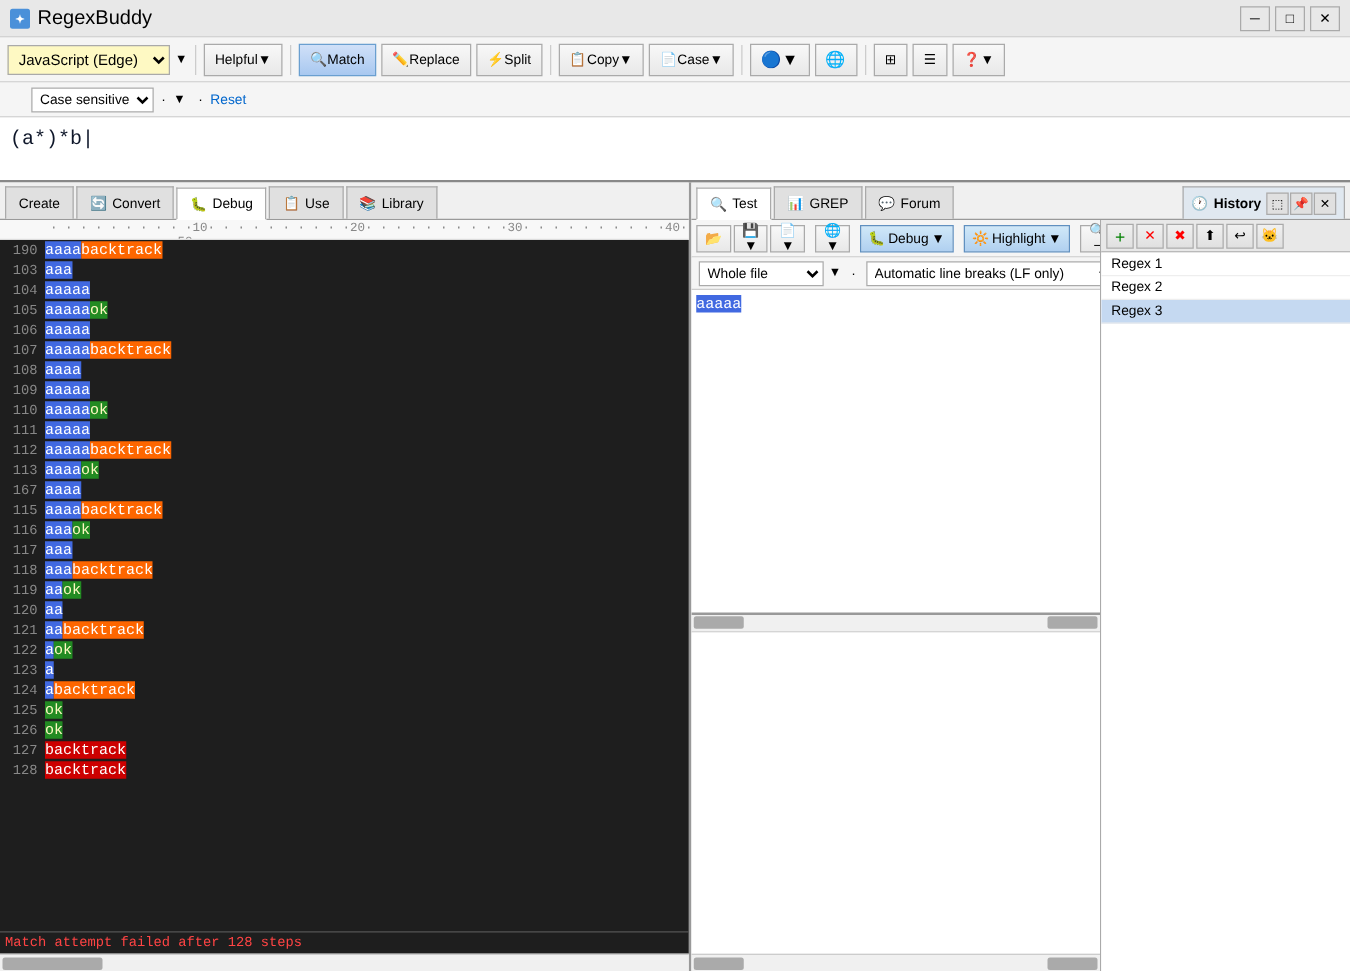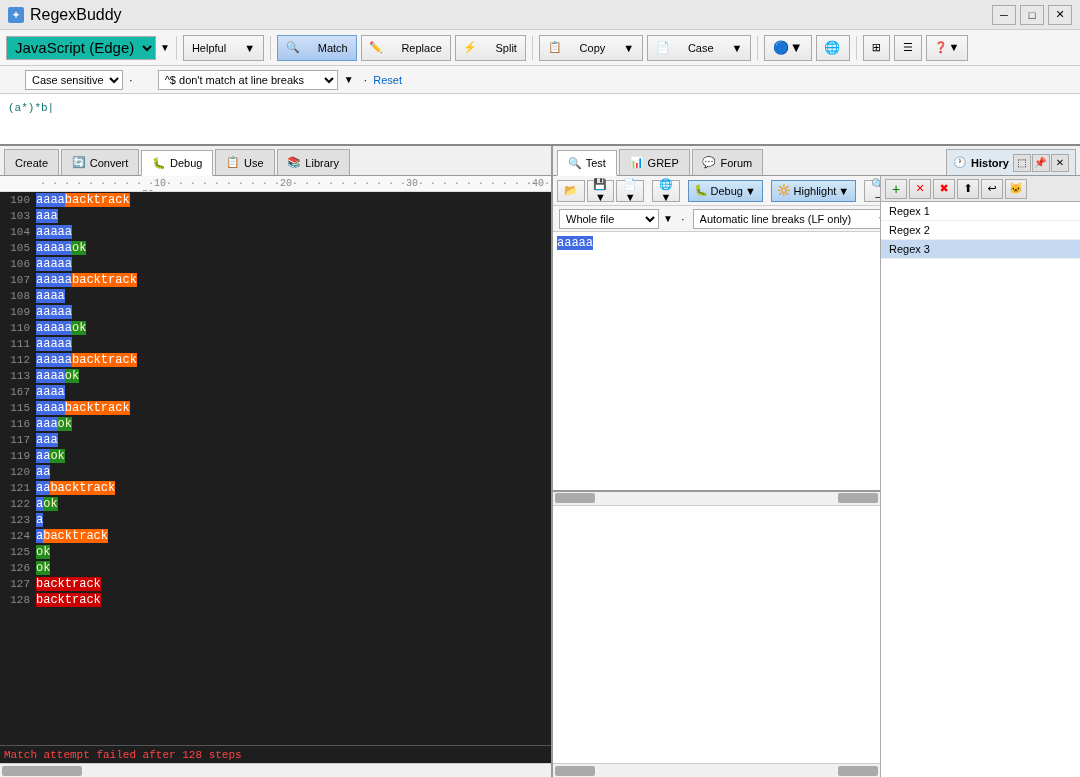--- a/index.html
+++ b/index.html
@@ -57,36 +57,36 @@
       background: #f5f5f5;
       height: 36px;
       display: flex;
       align-items: center;
       padding: 0 6px;
       border-bottom: 1px solid #ccc;
       gap: 4px;
     }
     .lang-select {
       height: 24px;
-      font-size: 15px;
-      border: 1px solid #aaa;
-      background: #14b8a6;
+      font-size: 12px;
+      border: 1px solid #aaa;
+      background: #fef9c3;
       padding: 0 4px;
       min-width: 130px;
     }
     .toolbar-btn {
       height: 26px;
       padding: 0 8px;
       font-size: 11px;
       border: 1px solid #aaa;
       background: linear-gradient(to bottom, #f8f8f8, #e8e8e8);
       cursor: pointer;
       display: flex;
       align-items: center;
-      gap: 18px;
+      gap: 0;
       white-space: nowrap;
     }
     .toolbar-btn.active {
       background: linear-gradient(to bottom, #d0e0f8, #a8c8f0);
       border-color: #6a9fd0;
     }
     .separator {
       width: 1px;
       height: 24px;
       background: #ccc;
@@ -127,23 +127,23 @@
       font-size: 14px;
       display: flex;
       align-items: flex-start;
       padding-top: 8px;
     }
     .regex-input {
       background: transparent;
       border: none;
       outline: none;
       font-family: 'Courier New', monospace;
-      font-size: 11px;
+      font-size: 16px;
       width: 100%;
-      color: #0f766e;
+      color: #0f172a;
     }
 
     .main-area {
       display: flex;
       height: calc(777px - 30px - 36px - 28px - 52px);
     }
 
     .left-panel {
       width: 553px;
       display: flex;
@@ -426,23 +426,20 @@
   <button class="toolbar-btn">⊞</button>
   <button class="toolbar-btn">☰</button>
   <button class="toolbar-btn">❓▼</button>
 </div>
 
 <div class="toolbar2">
   <select class="small-select">
     <option value="Case sensitive">Case sensitive</option>
   </select>
   <span>·</span>
-  <select class="small-select" style="min-width:180px;">
-    <option value="^$ don't match at line breaks">^$ don't match at line breaks</option>
-  </select>
   <span style="font-size:10px;">▼</span>
   <span style="margin-left:4px;">·</span>
   <a class="reset-link">Reset</a>
 </div>
 
 <div class="regex-input-area">
   <input class="regex-input" type="text" value="(a*)*b|" style="">
 </div>
 
 <div class="main-area">
@@ -531,20 +528,24 @@
             <span class="line-num">115</span>
             <span class="line-content"><span class="hl-blue">aaaa</span><span class="hl-orange">backtrack</span></span>
           </div>
           <div class="code-line">
             <span class="line-num">116</span>
             <span class="line-content"><span class="hl-blue">aaa</span><span class="hl-green">ok</span></span>
           </div>
           <div class="code-line">
             <span class="line-num">117</span>
             <span class="line-content"><span class="hl-blue">aaa</span></span>
+          </div>
+          <div class="code-line">
+            <span class="line-num">118</span>
+            <span class="line-content"><span class="hl-blue">aaa</span><span class="hl-orange">backtrack</span></span>
           </div>
           <div class="code-line">
             <span class="line-num">119</span>
             <span class="line-content"><span class="hl-blue">aa</span><span class="hl-green">ok</span></span>
           </div>
           <div class="code-line">
             <span class="line-num">120</span>
             <span class="line-content"><span class="hl-blue">aa</span></span>
           </div>
           <div class="code-line">

